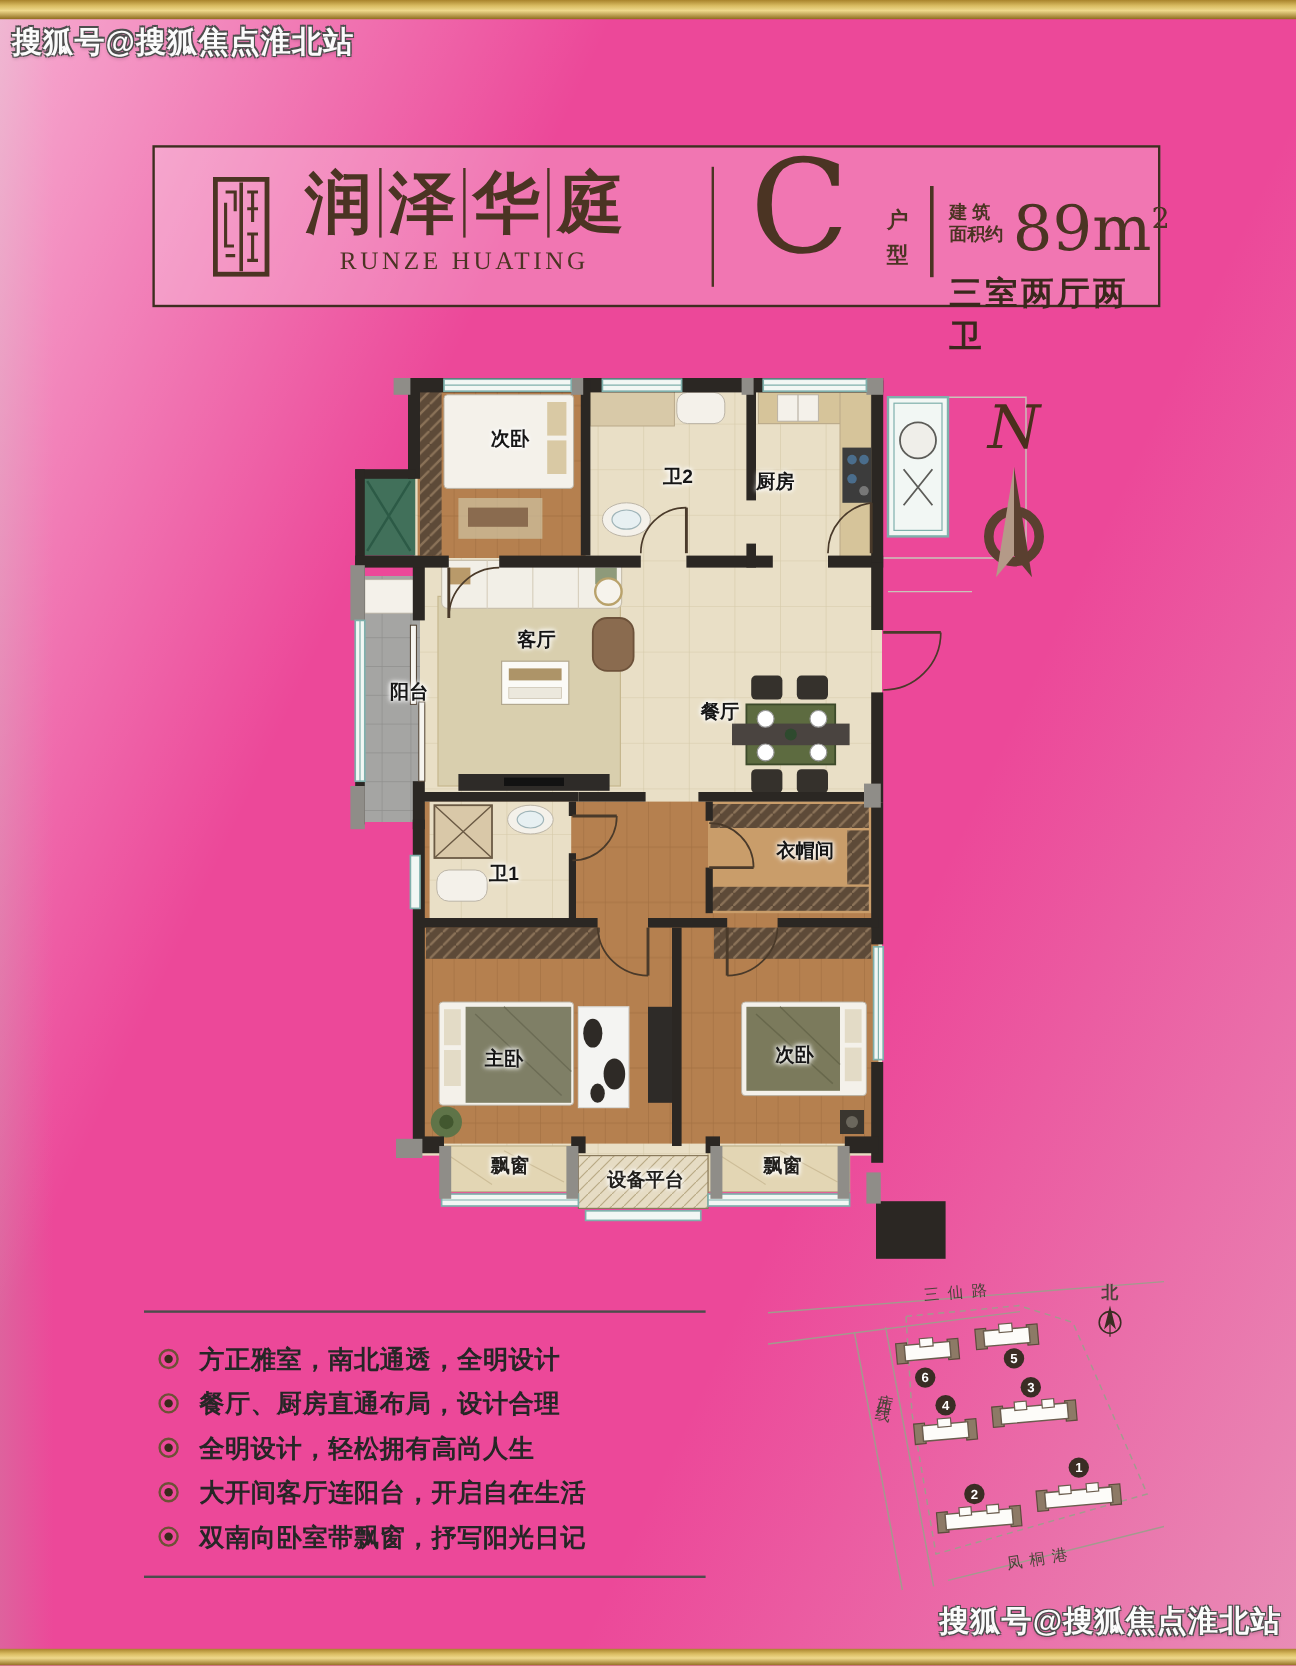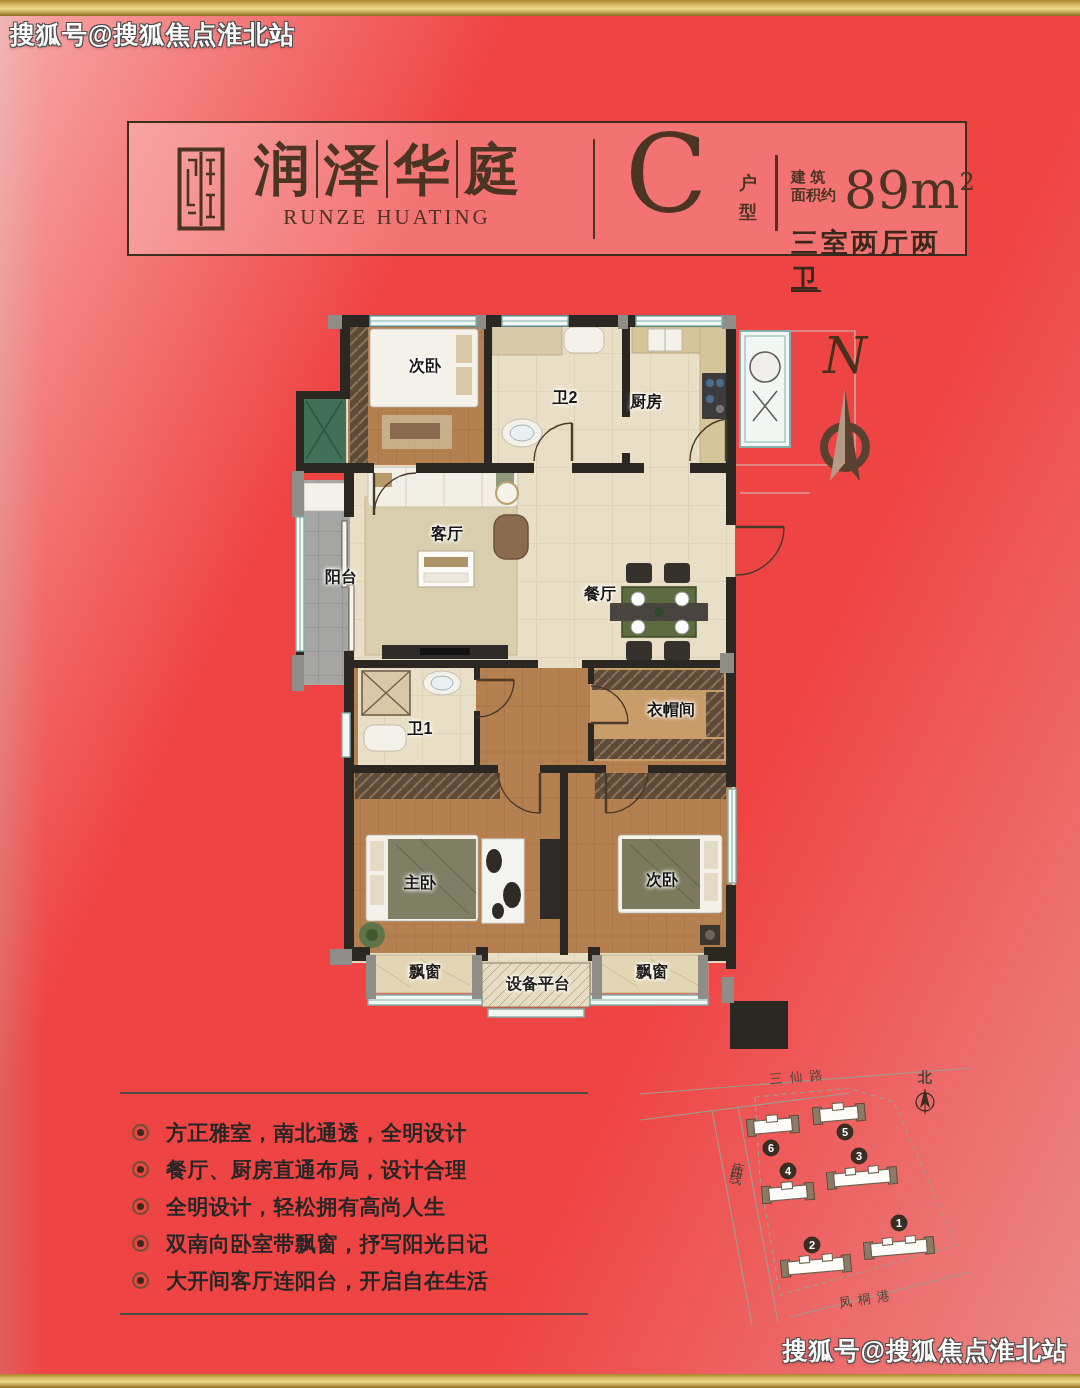--- a/index.html
+++ b/index.html
@@ -1,17 +1,17 @@
 <!DOCTYPE html>
 <html><head>
 <meta charset="utf-8">
 <style>
   html,body{margin:0;padding:0;}
   .page{position:relative;width:1080px;height:1388px;overflow:hidden;
-        background:#ef4444;font-family:"Liberation Sans",sans-serif;}
+        background:#ec4899;font-family:"Liberation Sans",sans-serif;}
   .page::before{content:"";position:absolute;inset:0;pointer-events:none;
         background:
           linear-gradient(115deg,rgba(255,255,255,.55) 0%,rgba(255,255,255,0) 30%),
           linear-gradient(295deg,rgba(228,224,218,.45) 0%,rgba(255,255,255,0) 35%),
           linear-gradient(90deg,rgba(180,176,170,.25) 0,rgba(255,255,255,0) 45px);}
   
   .gold{position:absolute;left:0;width:1080px;
         background:linear-gradient(180deg,#a8832c 0%,#d9bc62 30%,#efd98c 55%,#8f6c1f 100%);}
   .gold.top{top:0;height:16px;}
   .gold.bottom{bottom:0;height:14px;}
@@ -34,21 +34,21 @@
   .vdiv.d2{left:646px;top:32px;height:76px;width:3px;}
   .cletter{position:absolute;left:496px;top:-14px;font-family:"DejaVu Serif",serif;
            font-size:108px;line-height:130px;color:#4b3423;}
   .ctype{position:absolute;left:610px;top:48px;display:flex;flex-direction:column;gap:5px;
          font-size:18px;font-weight:bold;color:#4b3423;}
   .area{position:absolute;left:662px;top:16px;width:168px;color:#3d2b1f;}
   .area-top{display:flex;align-items:center;gap:8px;margin-top:16px;}
   .area-prefix{font-size:15px;font-weight:bold;line-height:18px;color:#4b3423;white-space:pre;}
   .area-value{font-family:"DejaVu Serif",serif;font-size:52px;line-height:54px;color:#4b3423;}
   .area-value sup{font-size:24px;}
-  .layout-sum{margin-top:8px;font-size:27px;font-weight:bold;letter-spacing:3px;color:#3a281c;text-decoration:underline;}
+  .layout-sum{margin-top:8px;font-size:27px;font-weight:bold;letter-spacing:3px;color:#3a281c;}
   
   .planwrap{position:absolute;left:270px;top:315px;width:640px;height:740px;}
   .rlabel{position:absolute;transform:translate(-50%,-50%);font-weight:bold;font-size:16px;color:#161616;
           white-space:nowrap;text-shadow:0 0 3px #fff,0 0 4px #fff,0 0 5px #fff;}
   .rlabel.small{font-size:16px;color:#22201d;}
   .compassN{position:absolute;left:845px;top:356px;transform:translate(-50%,-50%);
             font-family:"DejaVu Serif",serif;font-style:italic;font-size:50px;color:#4a2f1d;}
   .carrow{position:absolute;left:813px;top:385px;}
   
   .features{position:absolute;left:120px;top:1092px;width:468px;border-top:2px solid #4c4c4c;border-bottom:2px solid #4c4c4c;padding:20px 0 14px 0;}
@@ -411,25 +411,25 @@
       <li>
           <span class="bullet"></span>
           <span>餐厅、厨房直通布局，设计合理</span>
         </li>
       <li>
           <span class="bullet"></span>
           <span>全明设计，轻松拥有高尚人生</span>
         </li>
       <li>
           <span class="bullet"></span>
-          <span>双南向卧室带飘窗，抒写阳光日记</span>
+          <span>大开间客厅连阳台，开启自在生活</span>
         </li>
       <li>
           <span class="bullet"></span>
-          <span>大开间客厅连阳台，开启自在生活</span>
+          <span>双南向卧室带飘窗，抒写阳光日记</span>
         </li>
     </ul>
   </div>
 
   <div class="siteplan">
     <svg width="330" height="270" viewBox="0 0 330 270">
       <g stroke="#a39a8e" stroke-width="1.2" fill="none">
         <path d="M0 34 L330 8"></path>
         <path d="M0 60 L210 33"></path>
         <path d="M72 50 L112 265"></path>

